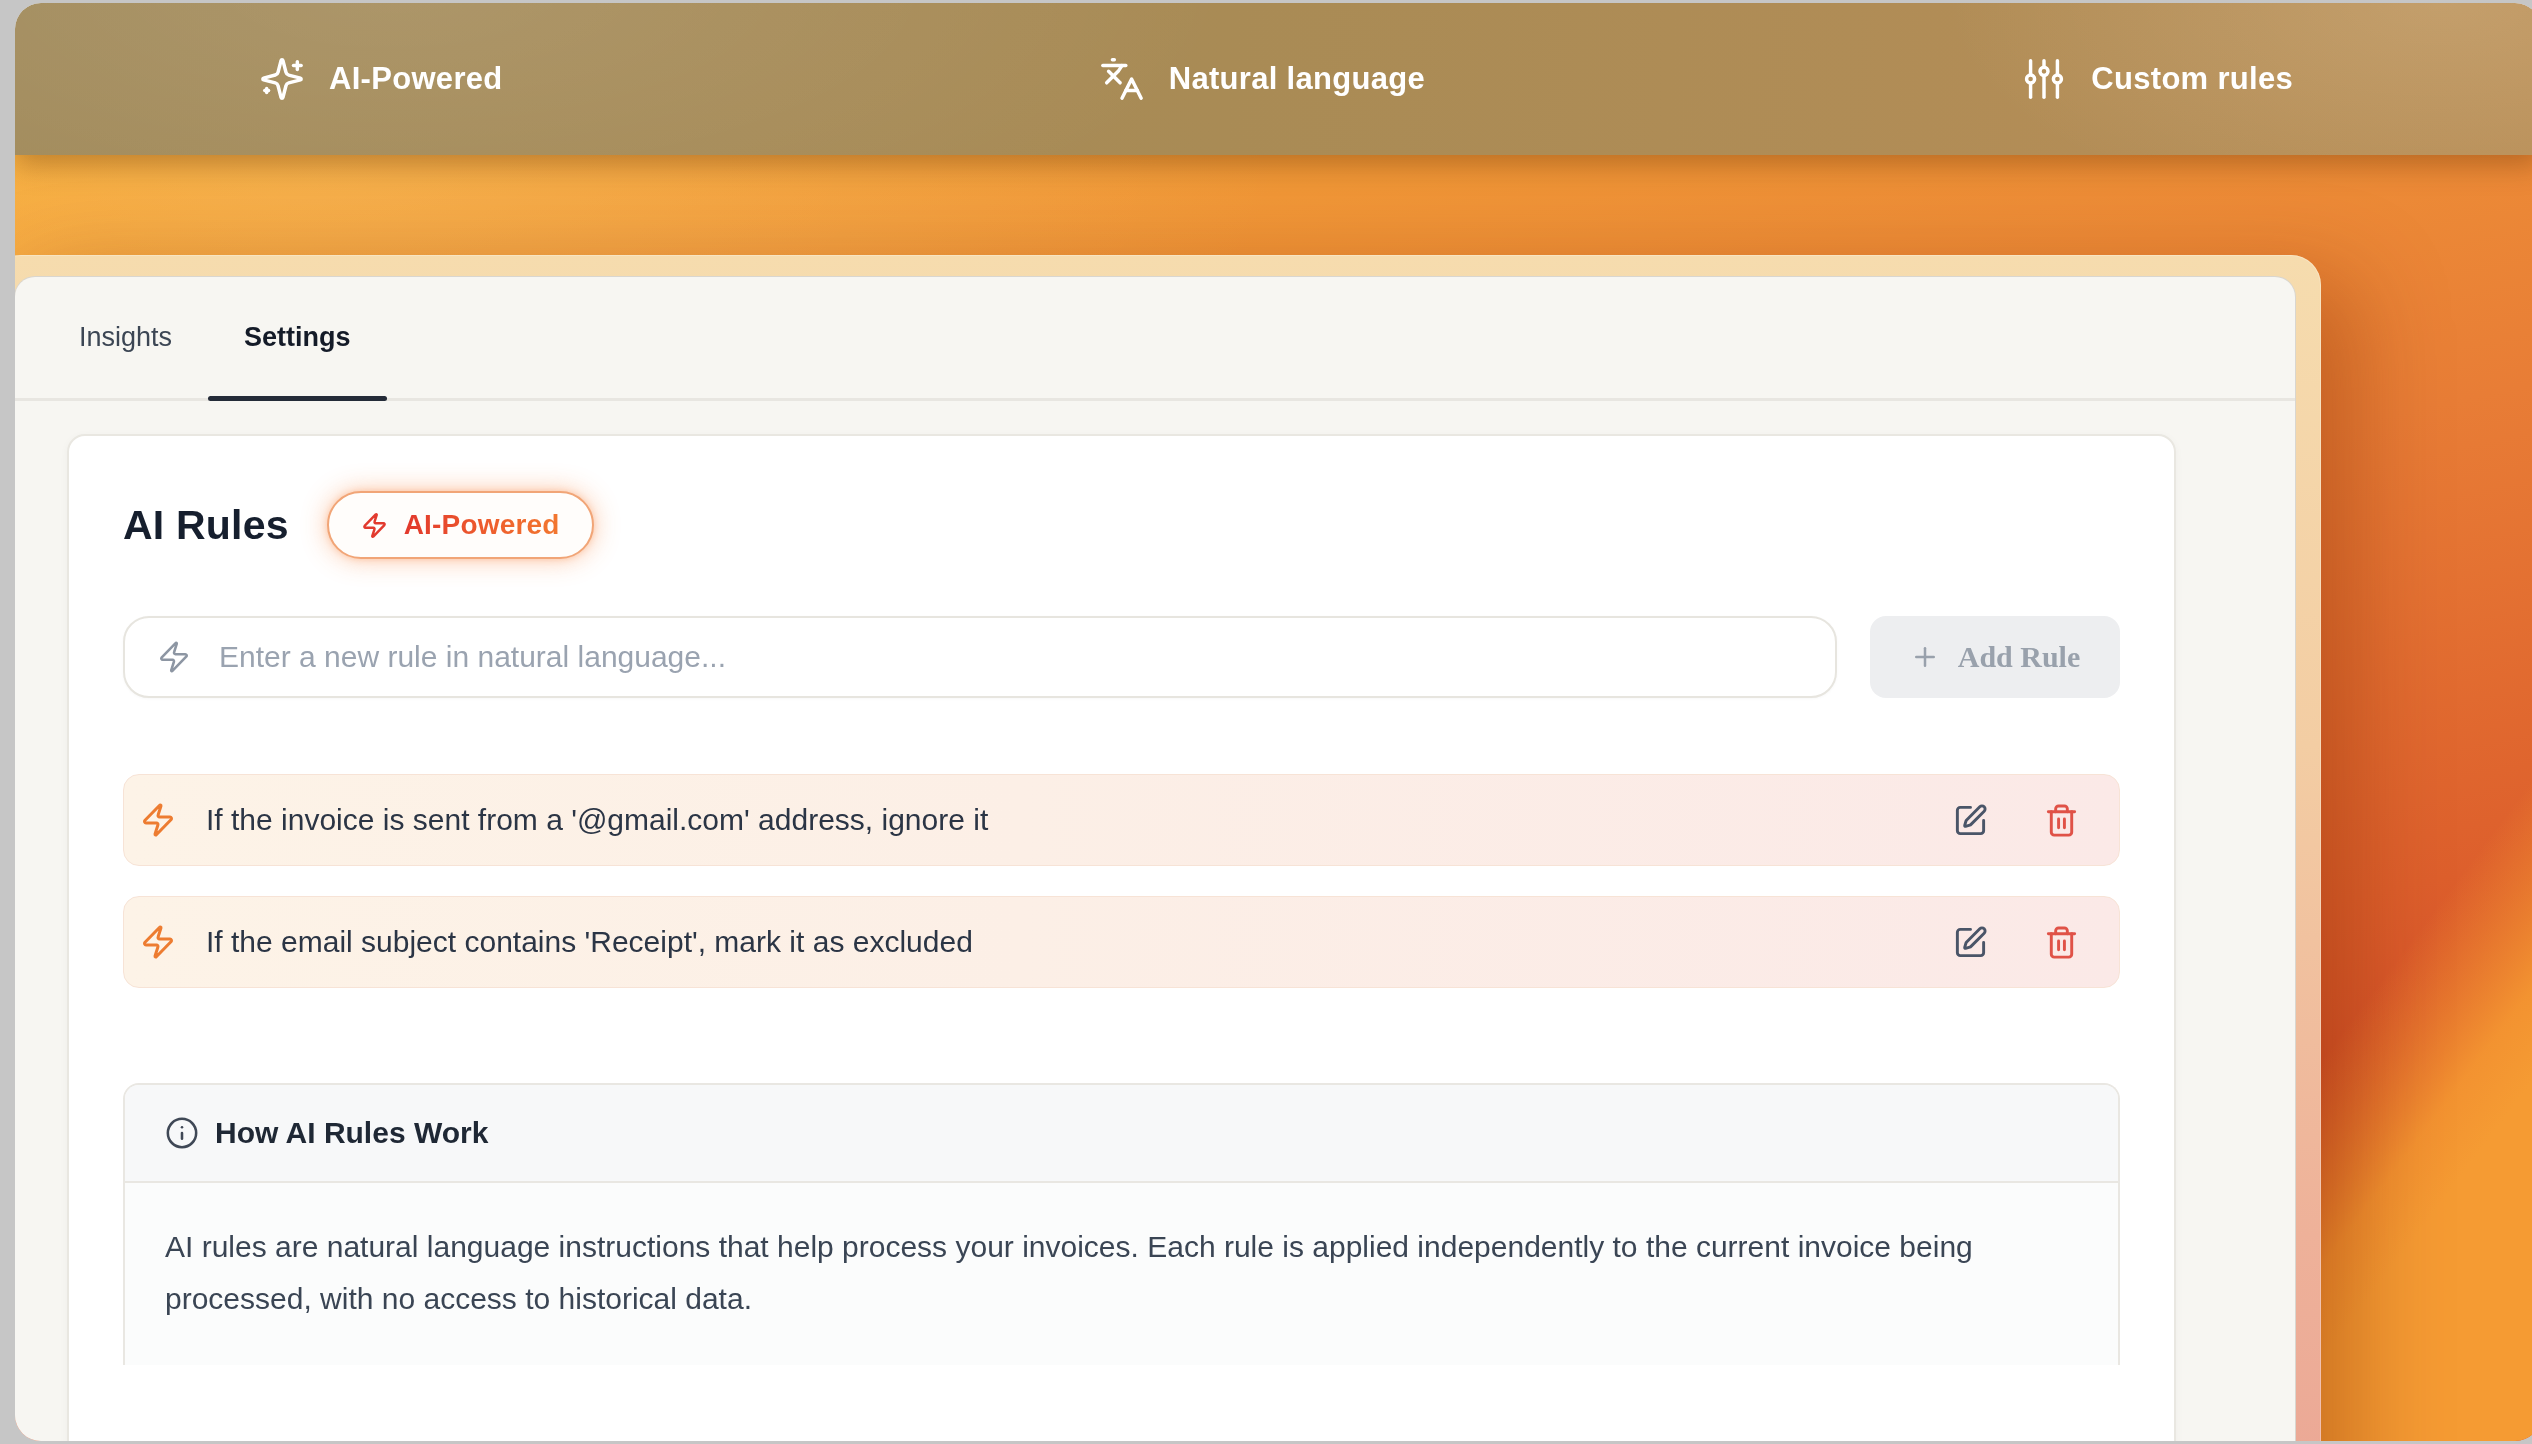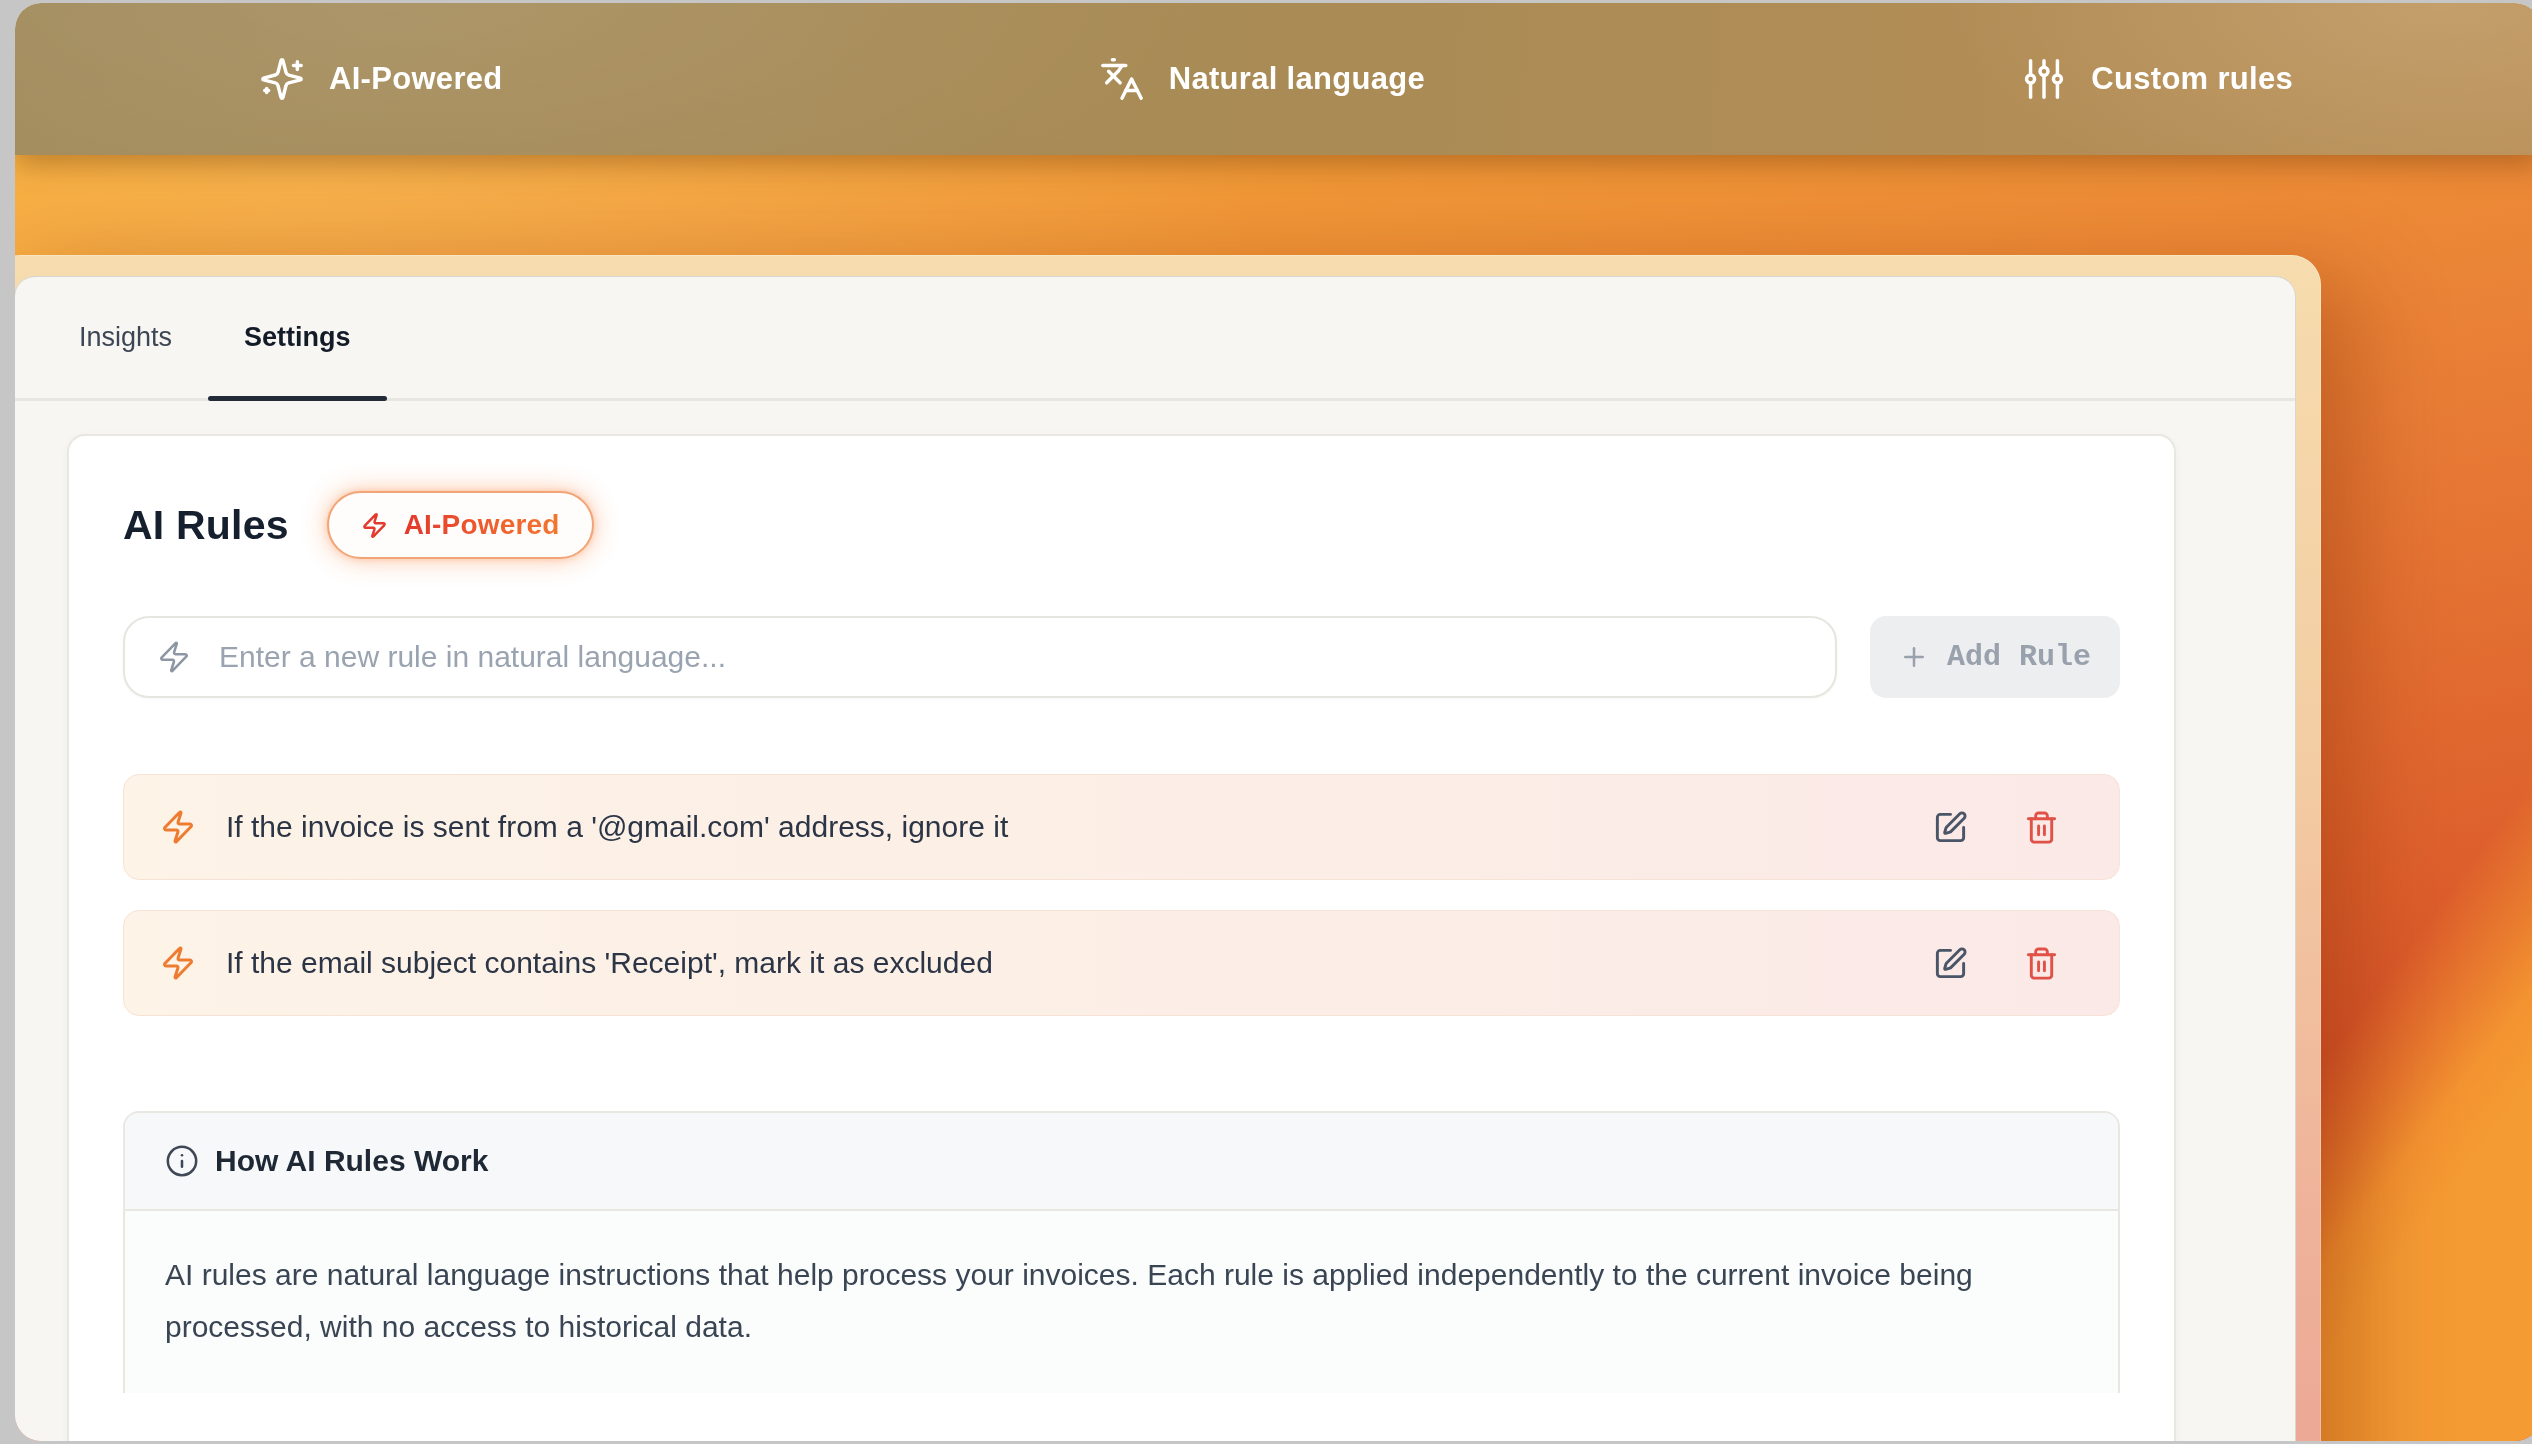--- a/index.html
+++ b/index.html
@@ -97,30 +97,30 @@
   .rule-input svg{width:34px;height:34px;color:#8d96a3;flex:0 0 auto;}
   .rule-input input{
     flex:1;border:none;outline:none;background:transparent;
     font-size:30px;color:#2b3545;font-family:"Liberation Sans", sans-serif;
   }
   .rule-input input::placeholder{color:#9aa3b0;}
   .add-rule-btn{
     width:250px;height:82px;border:none;border-radius:16px;background:#edeef0;
     display:flex;align-items:center;justify-content:center;gap:18px;
     font-size:30px;font-weight:600;color:#99a1ac;cursor:pointer;
-    font-family:Liberation Mono, monospace;
+    font-family:Liberation Serif, serif;
   }
   .add-rule-btn svg{width:30px;height:30px;color:#99a1ac;}
   
   .rules-list{margin-top:76px;display:flex;flex-direction:column;gap:30px;}
   .rule-row{
-    height:106px;border-radius:16px;
+    height:92px;border-radius:16px;
     background:linear-gradient(90deg,#fdf3e7 0%,#fcefe6 45%,#fbe9e7 100%);
     border:1px solid #f7e3d6;
-    display:flex;align-items:center;gap:30px;padding:0 36px;box-sizing:border-box;
+    display:flex;align-items:center;gap:30px;padding:0 16px;box-sizing:border-box;
   }
   .rule-row .zap{width:36px;height:36px;color:#ed7c31;flex:0 0 auto;}
   .rule-text{font-size:30px;color:#2b3545;}
   .rule-actions{margin-left:auto;display:flex;align-items:center;gap:44px;padding-right:18px;}
   .icon-btn{background:none;border:none;padding:6px;cursor:pointer;display:flex;}
   .icon-btn svg{width:35px;height:35px;}
   .edit-btn svg{color:#4a5568;}
   .delete-btn svg{color:#e05247;}
   
   .how-box{

